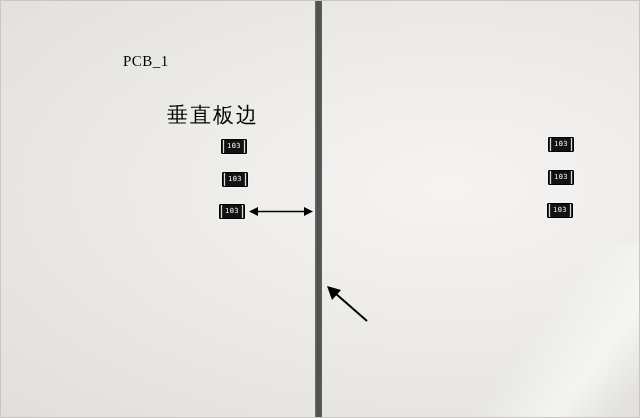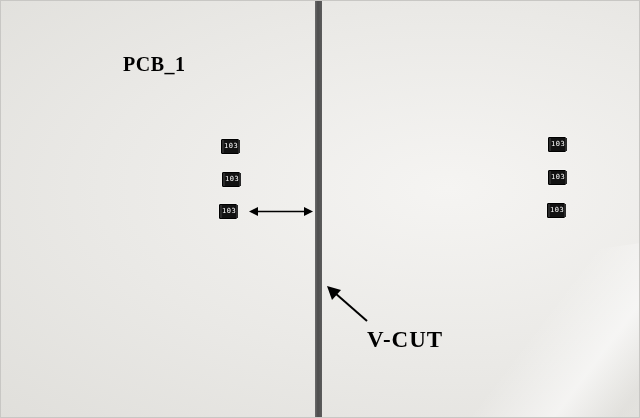--- a/index.html
+++ b/index.html
@@ -32,40 +32,40 @@
     position: absolute;
     left: 314px;
     top: 0;
     width: 7px;
     height: 418px;
     background: linear-gradient(90deg, #6a6a6a, #4e4e4e 40%, #5c5c5c);
   }
 
   .board-title {
     position: absolute;
-    font-weight: bold;
-    font-size: 20px;
+    font-weight: normal;
+    font-size: 15px;
     letter-spacing: 0.5px;
     color: #000;
   }
   .title-pcb1 { left: 122px; top: 52px; }
   .title-pcb2 { left: 452px; top: 52px; }
 
   .annotation {
     position: absolute;
     font-size: 21px;
     color: #000;
     font-family: "Liberation Serif", serif;
   }
   .anno-top { left: 166px; top: 100px; letter-spacing: 2px; }
   .anno-bottom { left: 127px; top: 231px; letter-spacing: 1px; }
 
   .resistor {
     position: absolute;
-    width: 18px;
+    width: 26px;
     height: 15px;
     background: #121212;
     border: 1px solid #000;
     display: flex;
     align-items: stretch;
     justify-content: space-between;
     border-radius: 1px;
     box-shadow: 0 0 0 1px rgba(255,255,255,0.25);
   }
   .resistor .cap {
@@ -119,20 +119,21 @@
 <body>
 
 <div class="stage">
 
   <div class="sheen"></div>
 
   <div class="vcut-divider"></div>
 
   <div class="board-title title-pcb1">PCB_1</div>
 
+  <div class="annotation anno-top">垂直板边</div>
 
   <div class="resistor r-l1">
     <span class="cap"></span>
     <span class="val">103</span>
     <span class="cap"></span>
   </div>
   <div class="resistor r-l2">
     <span class="cap"></span>
     <span class="val">103</span>
     <span class="cap"></span>
@@ -163,15 +164,14 @@
     <line x1="8" y1="7.5" x2="58" y2="7.5" stroke="#000" stroke-width="1.6"></line>
     <polygon points="1,7.5 10,3 10,12" fill="#000"></polygon>
     <polygon points="65,7.5 56,3 56,12" fill="#000"></polygon>
   </svg>
 
   <svg class="vcut-arrow" width="52" height="44" viewBox="0 0 52 44">
     <line x1="44" y1="38" x2="12" y2="10" stroke="#000" stroke-width="2"></line>
     <polygon points="4,3 18,7 9,17" fill="#000"></polygon>
   </svg>
 
-  <div class="vcut-label">V-CUT</div>
 
 </div>
 
 </body></html>

